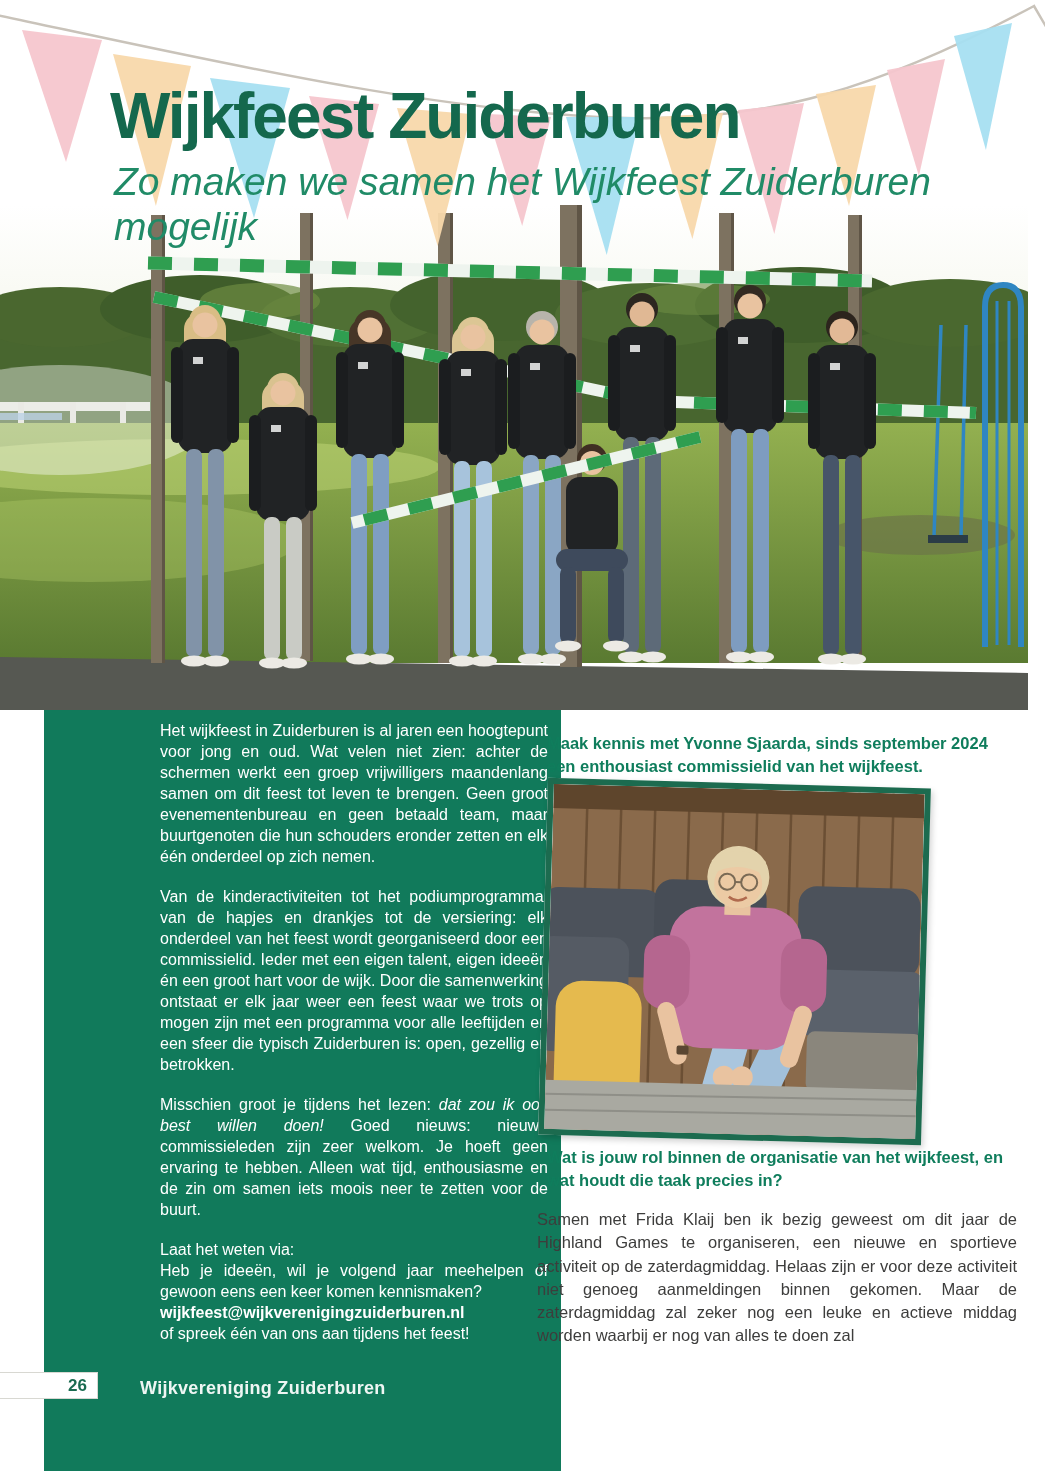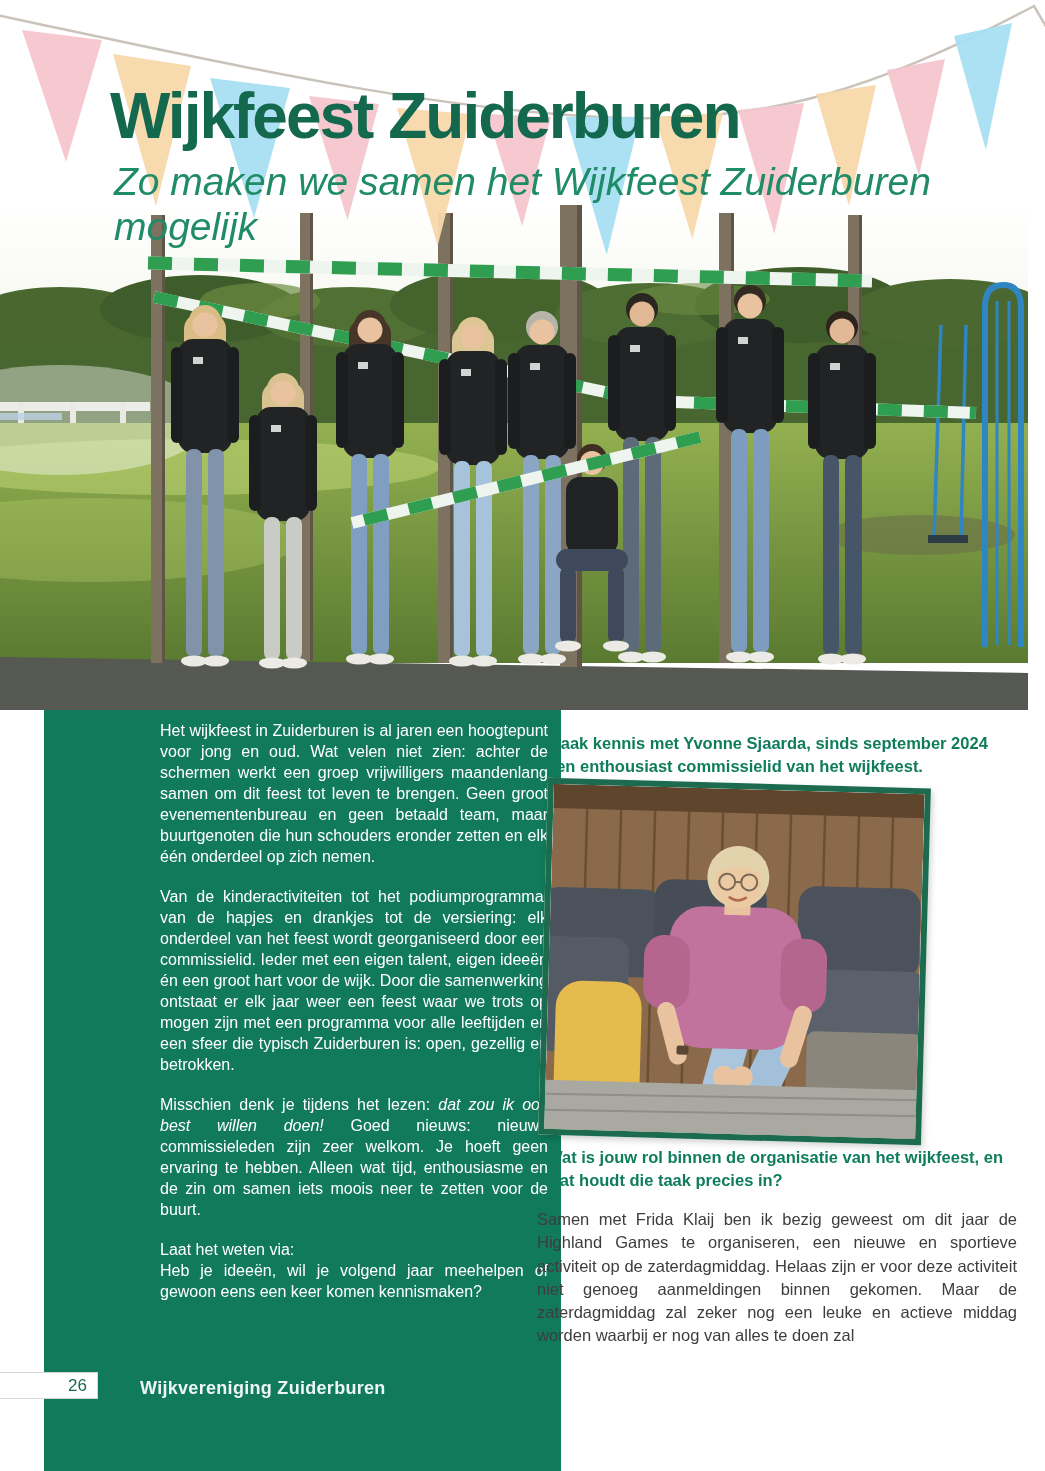--- a/index.html
+++ b/index.html
@@ -44,21 +44,21 @@
 
   
   .portrait-frame{position:absolute;left:543px;top:783px;width:371px;height:345px;z-index:3;
     border:6px solid #1c6b4f;background:#fff;transform:rotate(1.6deg);
     box-shadow:2px 3px 6px rgba(0,0,0,.18);overflow:hidden;}
 
   
   .footer-pagebox{position:absolute;left:0;top:1372px;width:98px;height:27px;z-index:4;
     background:#ffffff;border:1px solid #d8d8d2;border-left:none;box-sizing:border-box;}
   .footer-pagebox span{display:block;text-align:right;padding-right:10px;line-height:25px;
-    font-size:17px;font-weight:normal;color:var(--page-number-green);}
+    font-size:17px;font-weight:bold;color:var(--page-number-green);}
   .footer-org{position:absolute;left:140px;top:1378px;z-index:4;font-size:18px;
     color:rgba(255,255,255,.93);letter-spacing:.3px;font-weight:bold;}
 </style>
 </head>
 <body>
 
 <div id="page">
 
   <svg id="bunting-svg" width="1045" height="300" viewBox="0 0 1045 300">
     <path d="M -8 14 C 200 58, 430 112, 625 118 C 770 122, 880 88, 1034 6 L 1048 30" fill="none" stroke="var(--string-gray)" stroke-width="2.5"></path>
@@ -284,24 +284,26 @@
         <line x1="700" y1="232" x2="352" y2="318" stroke="#eef4ee" stroke-width="12"></line>
         <line x1="700" y1="232" x2="352" y2="318" stroke="var(--tape-green)" stroke-width="12" stroke-dasharray="24 22"></line>
       </g>
     </svg>
   </div>
 
   <section class="article-panel">
     <div class="panel-text">
       <p>Het wijkfeest in Zuiderburen is al jaren een hoogtepunt voor jong en oud. Wat velen niet zien: achter de schermen werkt een groep vrijwilligers maandenlang samen om dit feest tot leven te brengen. Geen groot evenementenbureau en geen betaald team, maar buurtgenoten die hun schouders eronder zetten en elk één onderdeel op zich nemen.</p>
       <p>Van de kinderactiviteiten tot het podiumprogramma, van de hapjes en drankjes tot de versiering: elk onderdeel van het feest wordt georganiseerd door een commissielid. Ieder met een eigen talent, eigen ideeën én een groot hart voor de wijk. Door die samenwerking ontstaat er elk jaar weer een feest waar we trots op mogen zijn met een programma voor alle leeftijden en een sfeer die typisch Zuiderburen is: open, gezellig en betrokken.</p>
-      <p><span>Misschien denk je tijdens het lezen: </span><span class="em">dat zou ik ook best willen doen!</span><span> Goed nieuws: nieuwe commissieleden zijn zeer welkom. Je hoeft geen ervaring te hebben. Alleen wat tijd, enthousiasme en de zin om samen iets moois neer te zetten voor de buurt.</span></p>
+      <p><span>Misschien groot je tijdens het lezen: </span><span class="em">dat zou ik ook best willen doen!</span><span> Goed nieuws: nieuwe commissieleden zijn zeer welkom. Je hoeft geen ervaring te hebben. Alleen wat tijd, enthousiasme en de zin om samen iets moois neer te zetten voor de buurt.</span></p>
       <p>
         <span class="ln">Laat het weten via:</span>
         <span class="ln">Heb je ideeën, wil je volgend jaar meehelpen of gewoon eens een keer komen kennismaken?</span>
+        <span class="ln bold">wijkfeest@wijkverenigingzuiderburen.nl</span>
+        <span class="ln">of spreek één van ons aan tijdens het feest!</span>
       </p>
     </div>
   </section>
 
   <section class="right-col">
     <h3 class="intro-heading">Maak kennis met Yvonne Sjaarda, sinds september 2024 een enthousiast commissielid van het wijkfeest.</h3>
     <h3 class="question-heading">Wat is jouw rol binnen de organisatie van het wijkfeest, en wat houdt die taak precies in?</h3>
     <p class="answer-text">Samen met Frida Klaij ben ik bezig geweest om dit jaar de Highland Games te organiseren, een nieuwe en sportieve activiteit op de zaterdagmiddag. Helaas zijn er voor deze activiteit niet genoeg aanmeldingen binnen gekomen. Maar de zaterdagmiddag zal zeker nog een leuke en actieve middag worden waarbij er nog van alles te doen zal</p>
   </section>
 

